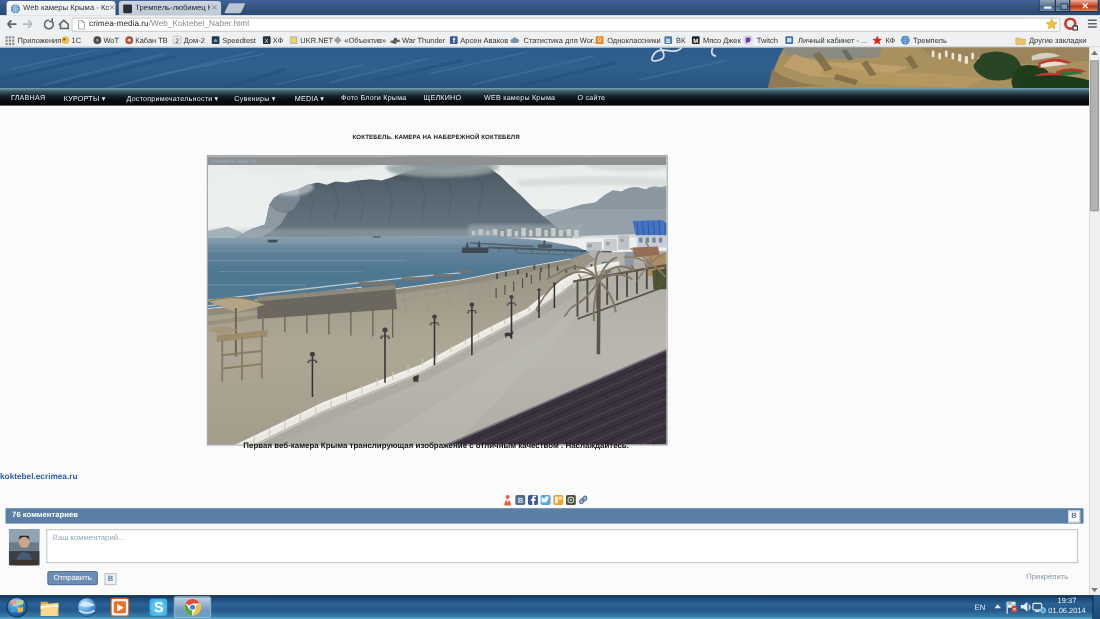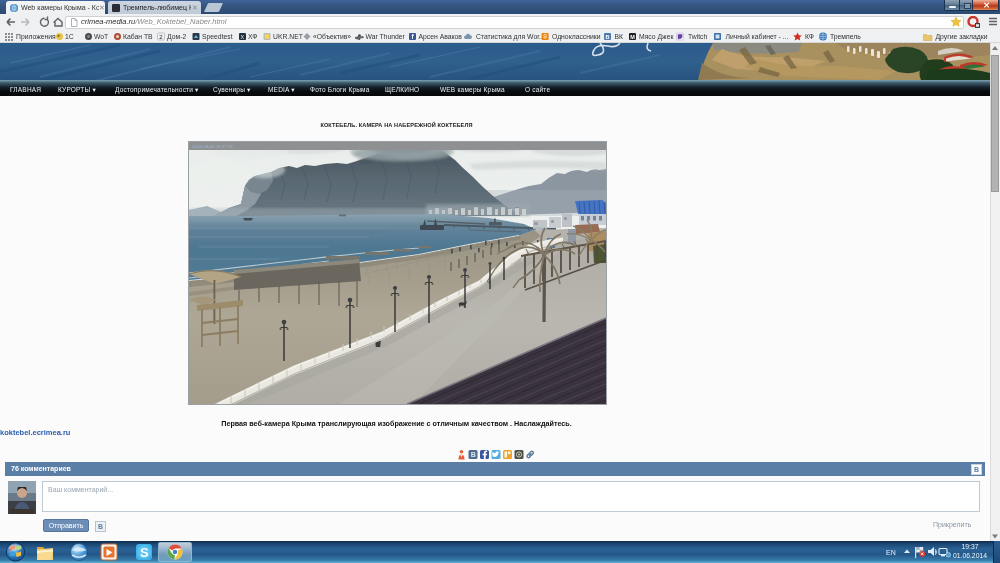--- a/index.html
+++ b/index.html
@@ -21,21 +21,21 @@
 
 #toolbar{left:0;top:14px;width:1000px;height:16px;background:#eef0f2;}
 #bookbar{left:0;top:30px;width:1000px;height:13px;background:#eef0f2;border-bottom:1px solid #d4d6d8;box-sizing:border-box;}
 #omni{left:65px;top:15.5px;width:899px;height:13px;background:#fff;border:1px solid #cfd1d3;border-radius:2px;box-sizing:border-box;}
 
 #page{left:0;top:43px;width:990px;height:498px;background:#fbfbfb;overflow:hidden;}
 #navbar{left:0;top:37px;width:990px;height:16px;background:linear-gradient(180deg,#7da4b4 0%,#3d5a6b 18%,#16222b 45%,#090c0f 70%,#050607 100%);}
 .nav{top:42.5px;font-size:6.5px;color:#e8eef2;white-space:nowrap;letter-spacing:.2px;}
 #ptitle{top:78.5px;left:0;width:793px;text-align:center;font-size:5.6px;font-weight:bold;color:#1a1a1a;letter-spacing:.1px;}
 #cam{left:188px;top:98px;width:417px;height:262px;border:1px solid #9aa0a4;box-sizing:content-box;}
-#caption{top:376px;left:0;width:793px;text-align:center;font-size:7.2px;font-weight:bold;color:#111;}
+#caption{top:357px;left:0;width:793px;text-align:center;font-size:7.2px;font-weight:bold;color:#111;}
 #plink{top:385px;left:0;width:793px;font-size:7.5px;font-weight:bold;color:#2a5db0;}
 #socials{top:406px;left:455px;width:80px;height:11px;}
 
 #vkhead{left:5px;top:419px;width:980px;height:14px;background:#5b7ea6;color:#fff;font-size:7px;font-weight:bold;}
 #vkava{left:8px;top:438px;width:28px;height:33px;}
 #vkta{left:42px;top:438px;width:938px;height:31px;background:#fff;border:1px solid #c0c8d0;box-sizing:border-box;color:#98a5b2;font-size:7px;}
 #vkbtn{left:43px;top:476px;width:46px;height:13px;background:#6b8db6;border:1px solid #53759e;border-radius:2px;color:#fff;font-size:7px;text-align:center;line-height:12px;box-sizing:border-box;}
 #vkb2{left:95px;top:478px;width:9px;height:9px;background:#eef2f5;border:1px solid #b6c2cd;color:#5b7ea6;font-size:7px;font-weight:bold;text-align:center;line-height:9px;}
 #vkattach{top:478px;left:933px;font-size:7px;color:#8a97a4;}
 
@@ -146,21 +146,21 @@
     <text x="830" y="9">Тремпель</text>
     <path d="M923.5 4.5 h3 l1 1 h4.5 v5 h-8.5z" fill="#e8c56a" stroke="#c9a43f" stroke-width=".5"></path>
     <text x="935.5" y="9">Другие закладки</text>
   </g>
 </svg>
 <div id="omni" class="abs"></div>
 <svg class="abs" style="left:70px;top:17.5px;" width="8" height="9" viewBox="0 0 8 9">
     <path d="M1.5 .5 h3.5 l2 2 v6 h-5.5z" fill="#fff" stroke="#9aa0a6" stroke-width=".8"></path>
     <path d="M5 .5 v2 h2" fill="none" stroke="#9aa0a6" stroke-width=".8"></path>
   </svg>
-<div class="abs" style="left:81px;top:17px;font-size:7.5px;font-style:italic;"><span style="color:#2b2b2b;">crimea-media.ru</span><span style="color:#8a8a8a;">/Web_Koktebel_Naber.html</span></div>
+<div class="abs" style="left:81px;top:17px;font-size:7.5px;"><span style="color:#2b2b2b;">crimea-media.ru</span><span style="color:#8a8a8a;">/Web_Koktebel_Naber.html</span></div>
 
 <svg class="abs" style="left:3px;top:15px;" width="60" height="14" viewBox="0 0 60 14">
 <path d="M4 7h8M4 7l3.4-3.4M4 7l3.4 3.4" stroke="#5f6368" stroke-width="1.6" fill="none"></path>
 <path d="M26 7h-8M26 7l-3.4-3.4M26 7l-3.4 3.4" stroke="#b6babe" stroke-width="1.6" fill="none"></path>
 <path d="M41.5 3.2a4 4 0 1 0 2.8 1.2M44.5 1.5v3h-3" stroke="#5f6368" stroke-width="1.4" fill="none"></path>
 <path d="M50.5 7.5l4.5-4 4.5 4M52 7v4h7V7" stroke="#5f6368" stroke-width="1.4" fill="none"></path>
 </svg>
 
 <svg class="abs" style="left:950px;top:16px;" width="48" height="12" viewBox="0 0 48 12">
 <path d="M6 1l1.5 3.2 3.5.4-2.6 2.3.7 3.4L6 8.6 2.9 10.3l.7-3.4L1 4.6l3.5-.4z" fill="#f2c13a" stroke="#d9a520" stroke-width=".5"></path>

